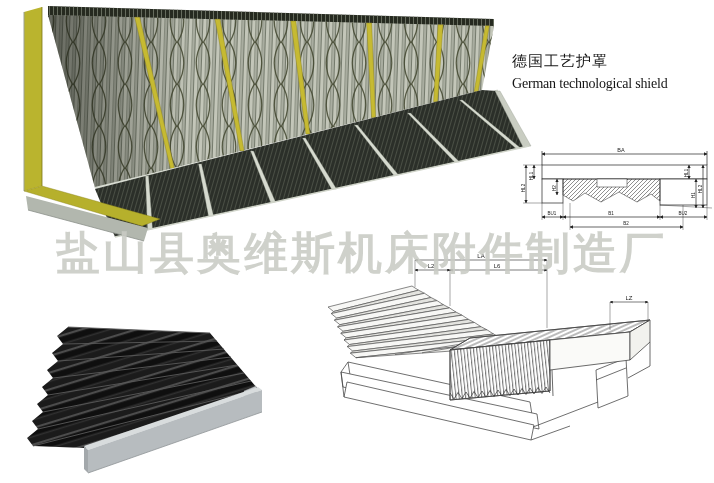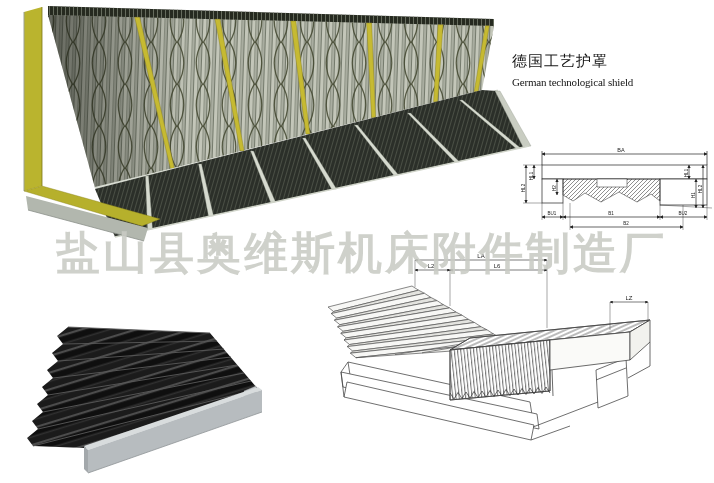--- a/index.html
+++ b/index.html
@@ -1,21 +1,21 @@
 <!DOCTYPE html>
 <html><head>
 <meta charset="utf-8">
 <style>
   html,body{margin:0;padding:0;background:#ffffff;}
   #sheet{position:relative;width:714px;height:483px;background:#ffffff;overflow:hidden;
          font-family:"Liberation Sans",sans-serif;padding-left:6px;}
   .abs{position:absolute;}
   #caption{left:512px;top:52px;width:200px;color:#141414;}
   #caption .cn{font-size:15px;letter-spacing:1px;font-family:"Liberation Serif",serif;}
-  #caption .en{font-size:11px;margin-top:5px;font-family:"Liberation Serif",serif;letter-spacing:-0.2px;}
+  #caption .en{font-size:14px;margin-top:5px;font-family:"Liberation Serif",serif;letter-spacing:-0.2px;}
   #watermark{left:56px;top:224px;font-size:44px;font-weight:700;letter-spacing:3px;
              white-space:nowrap;color:rgba(200,203,196,0.88);z-index:6;
              font-family:"Liberation Sans",sans-serif;}
   svg text{font-family:"Liberation Sans",sans-serif;fill:#1c1c1c;}
 </style>
 </head>
 <body>
 
 <div id="sheet">
 

